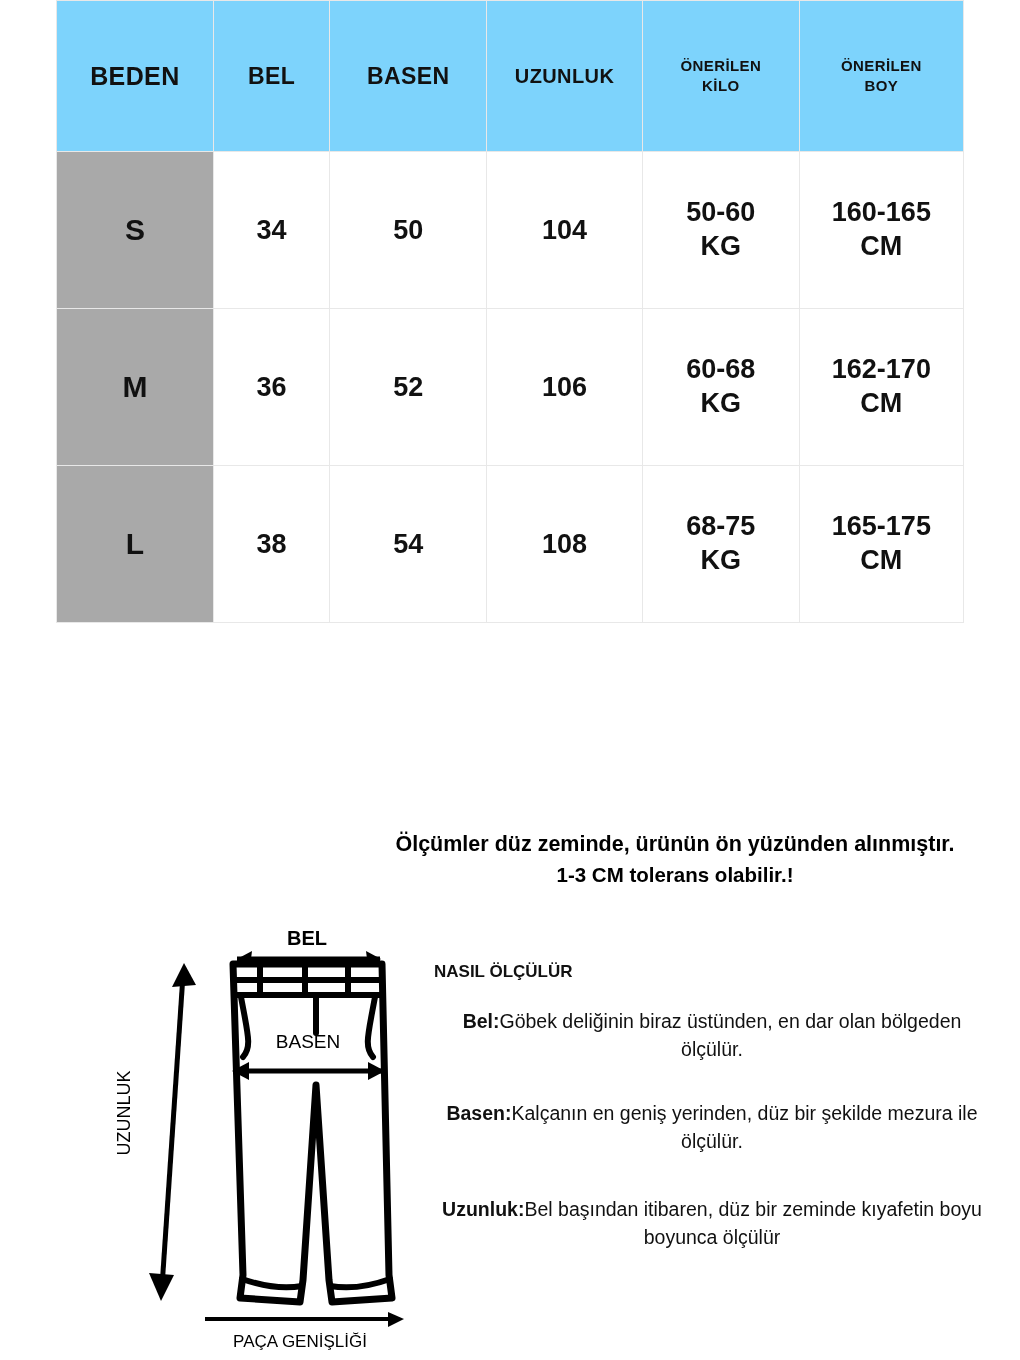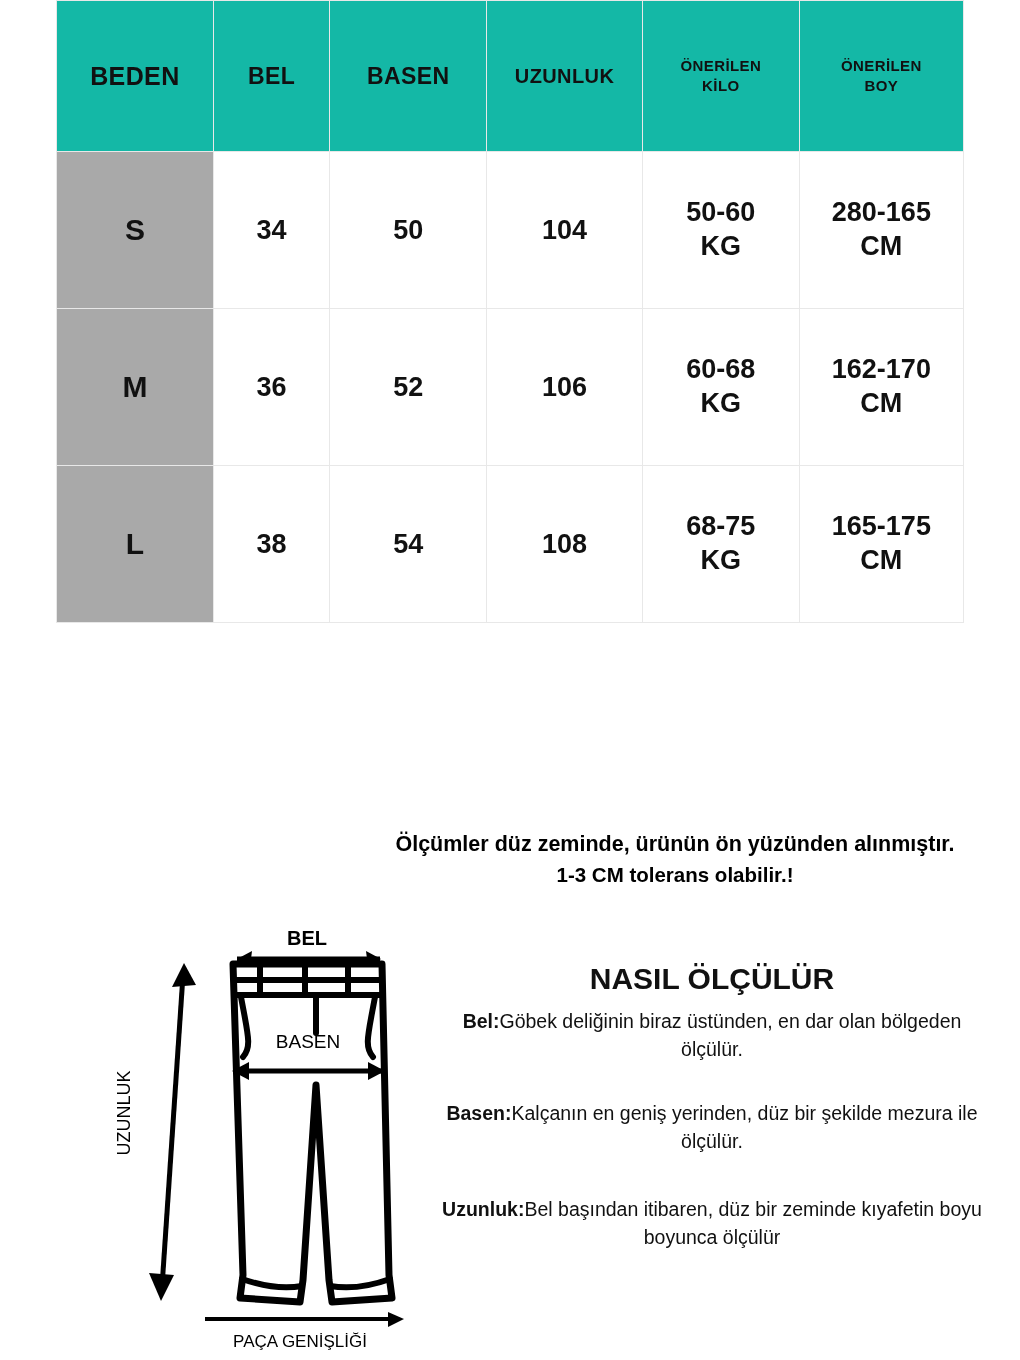--- a/index.html
+++ b/index.html
@@ -25,21 +25,21 @@
     border-collapse: collapse;
     table-layout: fixed;
   }
   .size-table td, .size-table th {
     border: 1px solid #e8e8e8;
     text-align: center;
     vertical-align: middle;
     padding: 0;
   }
   .size-table thead th {
-    background: #14b8a6;
+    background: #7dd3fc;
     height: 150px;
     font-weight: bold;
     color: #111111;
     letter-spacing: 0.4px;
   }
   .size-table tbody tr {
     height: 157px;
   }
   .size-table tbody td {
     background: #ffffff;
@@ -80,22 +80,21 @@
   }
   .warning .w-line1 { font-size: 21.5px; line-height: 1.38; }
   .warning .w-line2 { font-size: 20.5px; line-height: 1.5; }
 
   
   .how-title {
     position: absolute;
     left: 434px;
     top: 962px;
     width: 556px;
-    text-align: center;
-    font-size: 30px;
+    font-size: 17px;
     font-weight: bold;
     color: #111111;
   }
   .how-block {
     position: absolute;
     left: 434px;
     width: 556px;
     text-align: center;
     font-size: 19.5px;
     line-height: 1.42;
@@ -148,21 +147,21 @@
     <tr>
       <td class="size-cell">S</td>
       <td class="num-cell">34</td>
       <td class="num-cell">50</td>
       <td class="num-cell">104</td>
       <td class="range-cell">
         <div>50-60</div>
         <div>KG</div>
       </td>
       <td class="range-cell">
-        <div>280-165</div>
+        <div>160-165</div>
         <div>CM</div>
       </td>
     </tr>
     <tr>
       <td class="size-cell">M</td>
       <td class="num-cell">36</td>
       <td class="num-cell">52</td>
       <td class="num-cell">106</td>
       <td class="range-cell">
         <div>60-68</div>

